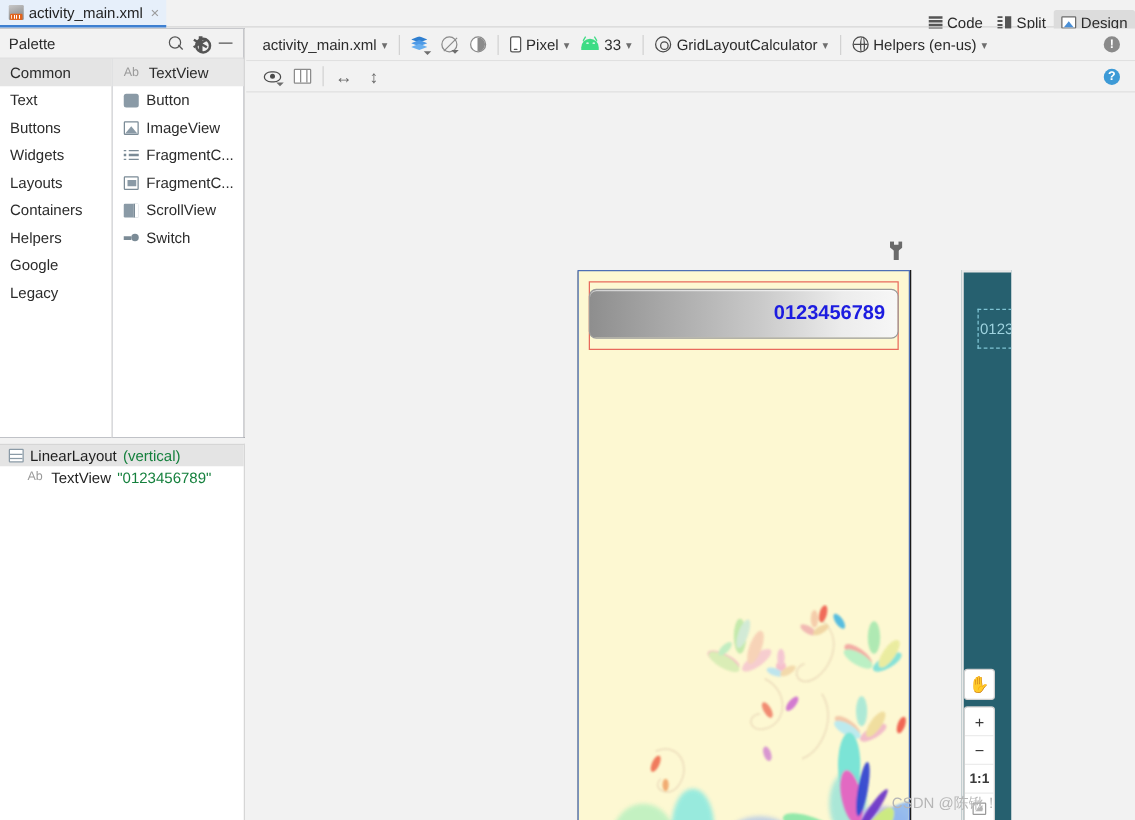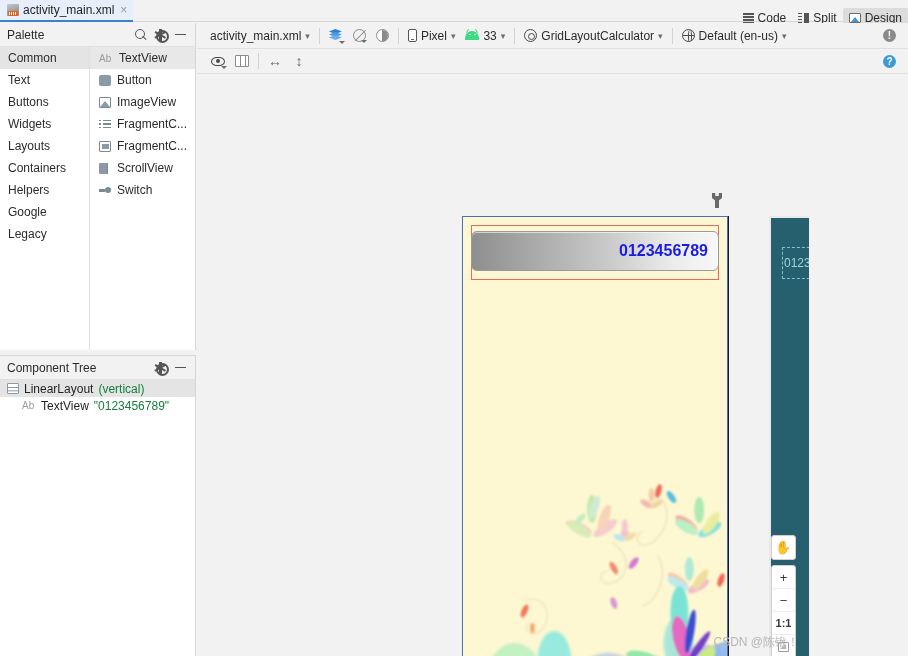--- a/index.html
+++ b/index.html
@@ -570,33 +570,20 @@
         </div>
         <div class="pitem">
           <span class="switch-ic"></span>
           <span class="nm">Switch</span>
         </div>
       </div>
     </div>
   </div>
 
   <div class="comptree">
-    <div class="panel-head">
-      <span class="title">Component Tree</span>
-      <span class="tools">
-        <span class="ic-gear">
-            <span class="gear-spokes">
-              <i style="transform: rotate(0deg);"></i>
-              <i style="transform: rotate(60deg);"></i>
-              <i style="transform: rotate(120deg);"></i>
-            </span>
-          </span>
-        <span class="ic-minus"></span>
-      </span>
-    </div>
     <div class="tree-body">
       <div class="trow lvl1 selected">
         <span class="ll-ic"></span>
         <span class="nm">LinearLayout</span>
         <span class="sub">(vertical)</span>
       </div>
       <div class="trow lvl2">
         <span class="ab-ic">Ab</span>
         <span class="nm">TextView</span>
         <span class="sub">"0123456789"</span>
@@ -648,21 +635,21 @@
       </div>
       <span class="tb-sep"></span>
       <div class="tb-item">
         <span class="ic-theme"></span>
         <span>GridLayoutCalculator</span>
         <span class="caret">▾</span>
       </div>
       <span class="tb-sep"></span>
       <div class="tb-item">
         <span class="ic-globe"></span>
-        <span>Default (en-us)</span>
+        <span>Helpers (en-us)</span>
         <span class="caret">▾</span>
       </div>
       <span class="spacer"></span>
       <div class="ic-warn" style="margin-right:12px">!</div>
     </div>
 
     <div class="dsubbar">
       <div class="sb-btn">
         <span class="ic-eye"></span>
         <span class="mini-caret" style="right:3px;bottom:3px"></span>

